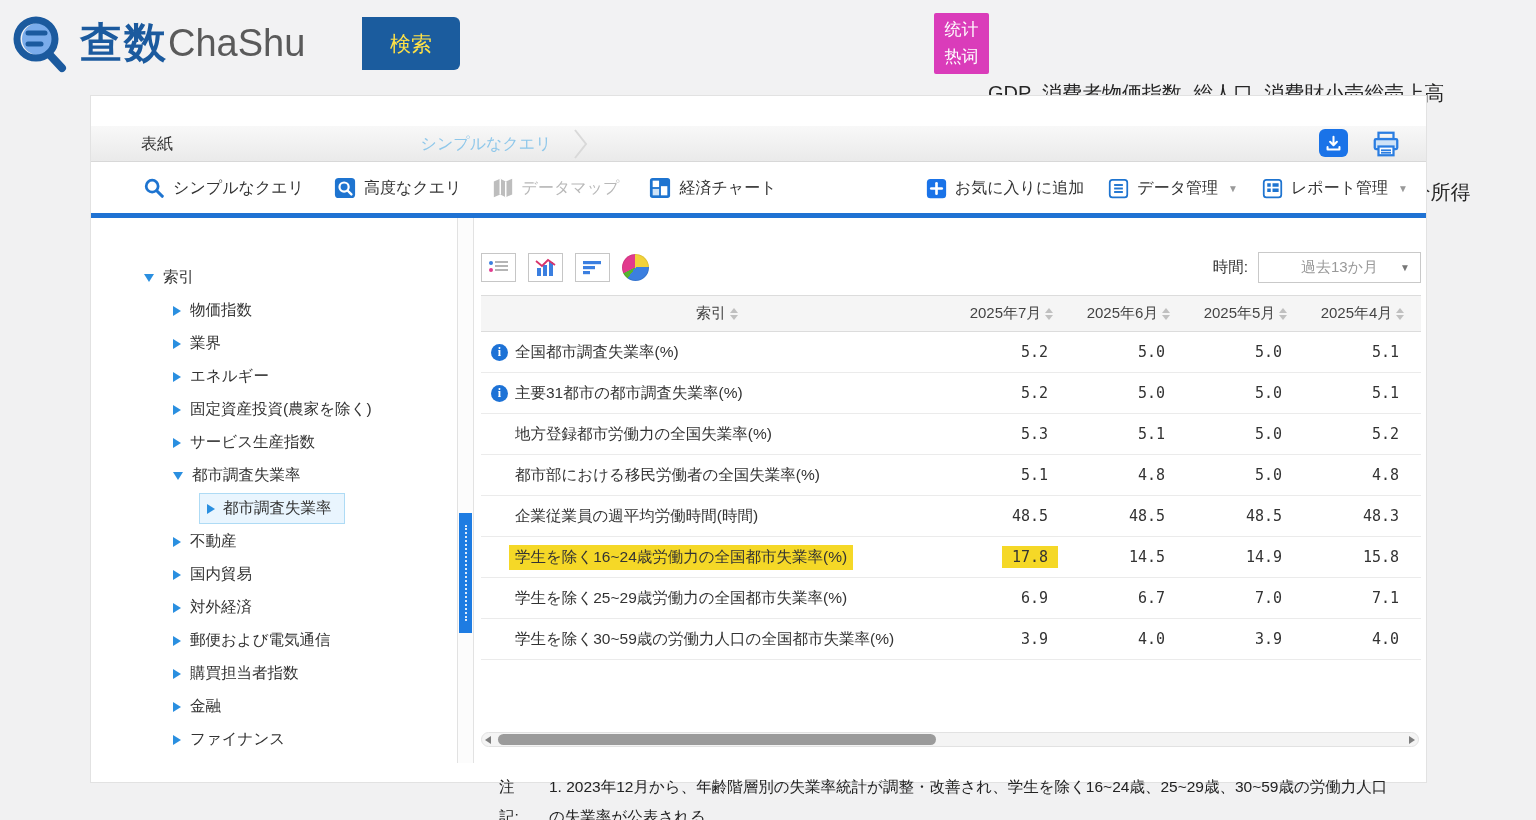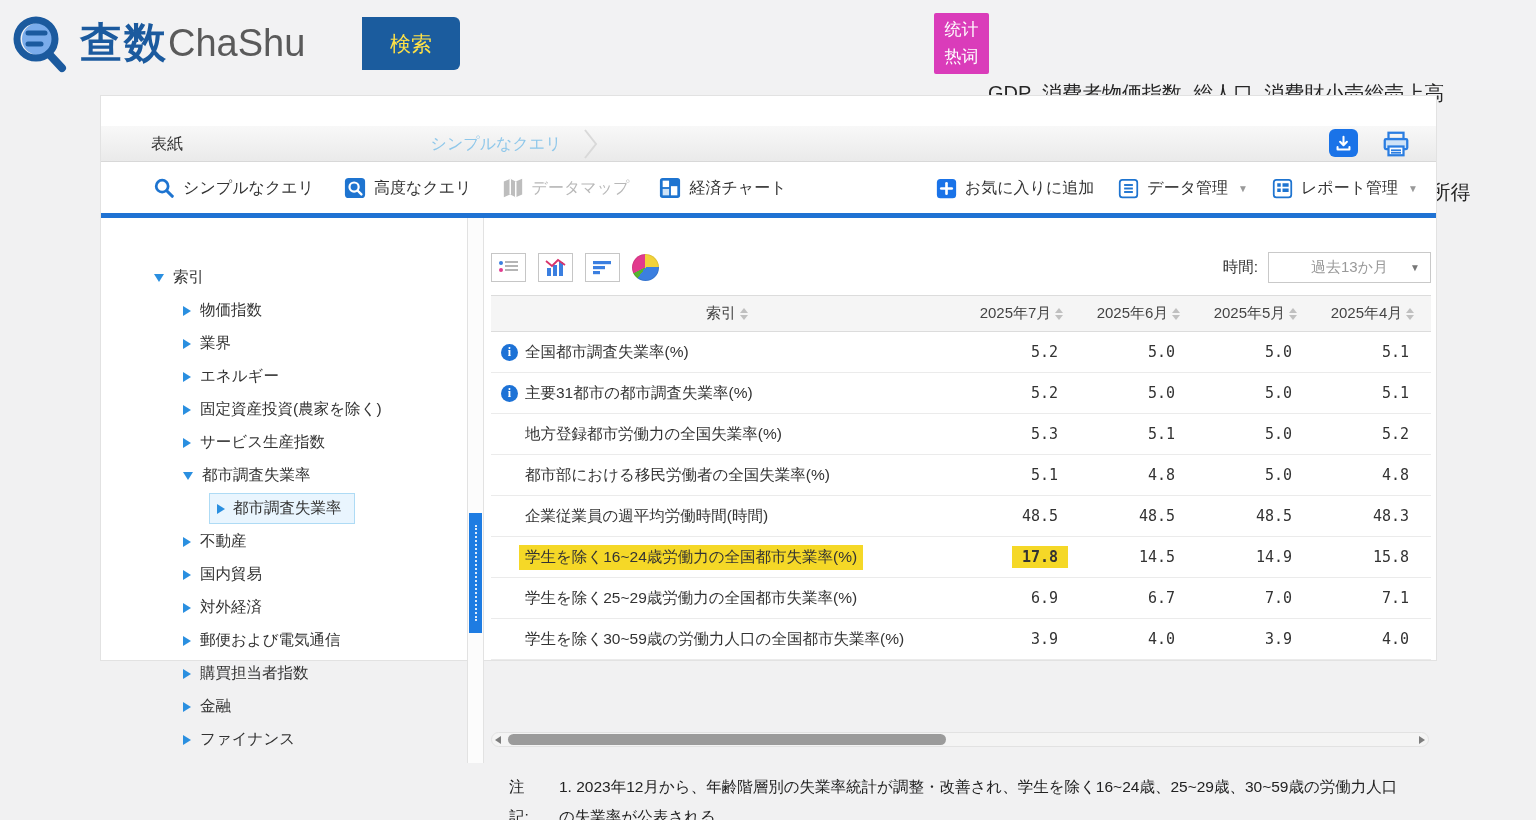--- a/index.html
+++ b/index.html
@@ -13,21 +13,21 @@
   .brand-cjk { font-size:42px; font-weight:bold; color:#1b5a9e; letter-spacing:2px; margin-left:8px; }
   .brand-latin { font-size:38px; color:#5a5a5a; }
   .search-wrap { position:absolute; left:362px; top:17px; width:522px; height:53px; display:flex; }
   .search-input { flex:1; border:1px solid #c9c9c9; border-right:none; border-radius:4px 0 0 4px; padding:0 16px; font-size:20px; color:#333; background:#fff; outline:none; }
   .search-input::placeholder { color:#9a9a9a; }
   .search-btn { width:98px; background:#1b5c9e; color:#fde047; border:none; border-radius:0 6px 6px 0; font-size:21px; cursor:pointer; }
   .hot-badge { position:absolute; left:916px; top:13px; width:55px; height:61px; background:#da3cba; color:#fff; font-size:17px; line-height:1.55; text-align:center; display:flex; flex-direction:column; justify-content:center; border-radius:2px; cursor:pointer;margin-left:18px; }
   .hot-words { position:absolute; left:988px; top:11px; width:548px; font-size:20px; line-height:33px; color:#262626; white-space:pre-wrap; }
 
   
-  .panel { position:absolute; left:100px; top:95px; width:1337px; height:566px; background:#fff; border:1px solid #e2e2e2; }
+  .panel { position:absolute; left:90px; top:95px; width:1337px; height:688px; background:#fff; border:1px solid #e2e2e2; }
 
   
   .tabbar { position:absolute; left:0; top:30px; width:100%; height:36px; background:linear-gradient(#f8f8f8,#eaeaea); border-bottom:1px solid #d8d8d8; }
   .tab-cover { position:absolute; left:28px; top:0; height:36px; line-height:36px; font-size:16px; color:#333; padding:0 22px; cursor:pointer; }
   .tab-active { position:absolute; left:128px; top:0; width:180px; height:36px; line-height:36px; text-align:center; font-size:16px; color:#fff; background:#1565ae; cursor:pointer; clip-path:polygon(18px 0, calc(100% - 18px) 0, 100% 50%, calc(100% - 18px) 100%, 18px 100%, 0 50%); }
   .tab-link { position:absolute; left:310px; top:0; width:170px; height:36px; line-height:36px; text-align:center; font-size:16px; color:#8ec7ea; cursor:pointer; }
   .tab-sep { position:absolute; left:482px; top:3px; }
   .icon-download { position:absolute; left:1228px; top:3px; width:29px; height:28px; background:#1a73e8; border-radius:6px; display:flex; align-items:center; justify-content:center; cursor:pointer; }
   .icon-print { position:absolute; left:1280px; top:3px; width:30px; height:30px; cursor:pointer; }
 
@@ -72,21 +72,21 @@
   .tcell.val { width:117px; text-align:right; padding-right:22px; font-family:"DejaVu Sans Mono",monospace; font-size:15px; color:#333; }
   .hcell.name { flex:1; text-align:center; }
   .hcell.val { width:117px; text-align:center; }
   .sort { display:inline-flex; flex-direction:column; vertical-align:middle; margin-left:4px; gap:2px; cursor:pointer; }
   .sort i { display:block; width:0; height:0; }
   .sort .up { border-left:4px solid transparent; border-right:4px solid transparent; border-bottom:5px solid #c0c0c0; }
   .sort .dn { border-left:4px solid transparent; border-right:4px solid transparent; border-top:5px solid #c0c0c0; }
   .info-icon { position:absolute; left:10px; width:17px; height:17px; border-radius:50%; background:#1d72d6; color:#fff; font-size:12px; font-weight:bold; font-family:"Liberation Serif",serif; display:flex; align-items:center; justify-content:center; cursor:pointer; }
   .rlabel { color:#333; }
   .hl { background:#f5d827; }
-  .tcell.val .hl { display:inline-block; padding:2px 10px; margin-right:-10px;font-weight:bold; }
+  .tcell.val .hl { display:inline-block; padding:2px 10px; margin-right:-10px; }
   .rlabel.hl { padding:2px 6px; margin-left:-6px; }
 
   
   .hscroll { position:absolute; left:390px; top:636px; width:938px; height:15px; background:#f4f4f4; border:1px solid #e2e2e2; border-radius:8px; }
   .hs-thumb { position:absolute; left:16px; top:1px; width:438px; height:11px; background:#9b9b9b; border-radius:6px; cursor:pointer; }
   .hs-arrow { position:absolute; top:3px; width:0; height:0; cursor:pointer; }
   .hs-left { left:3px; border-top:4px solid transparent; border-bottom:4px solid transparent; border-right:6px solid #7d7d7d; }
   .hs-right { right:3px; border-top:4px solid transparent; border-bottom:4px solid transparent; border-left:6px solid #7d7d7d; }
 
   

